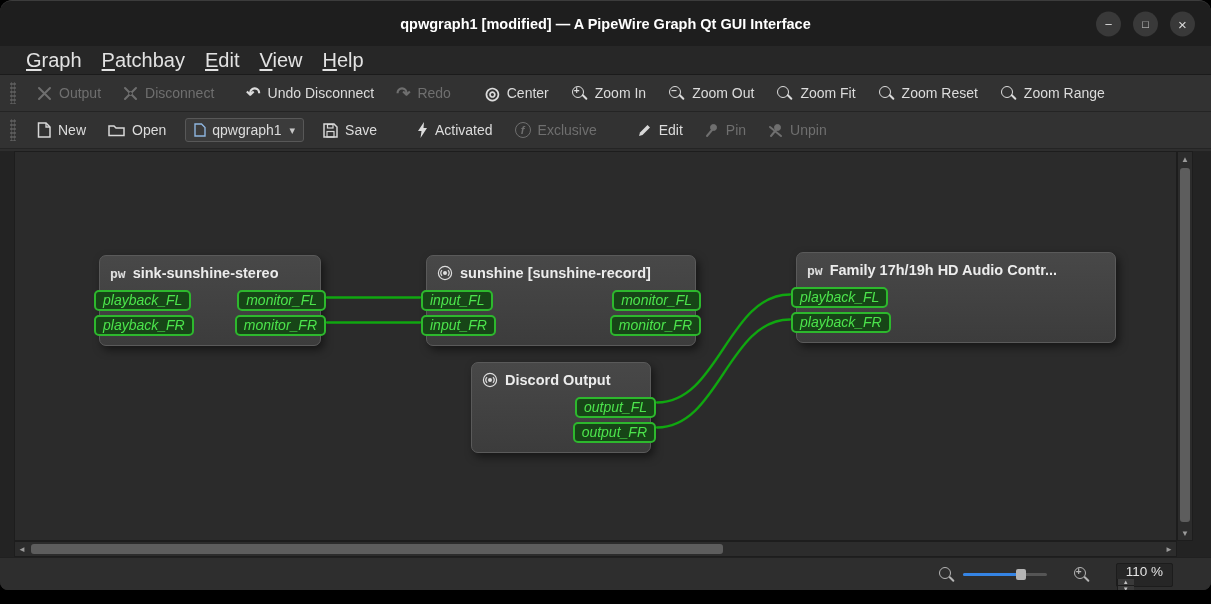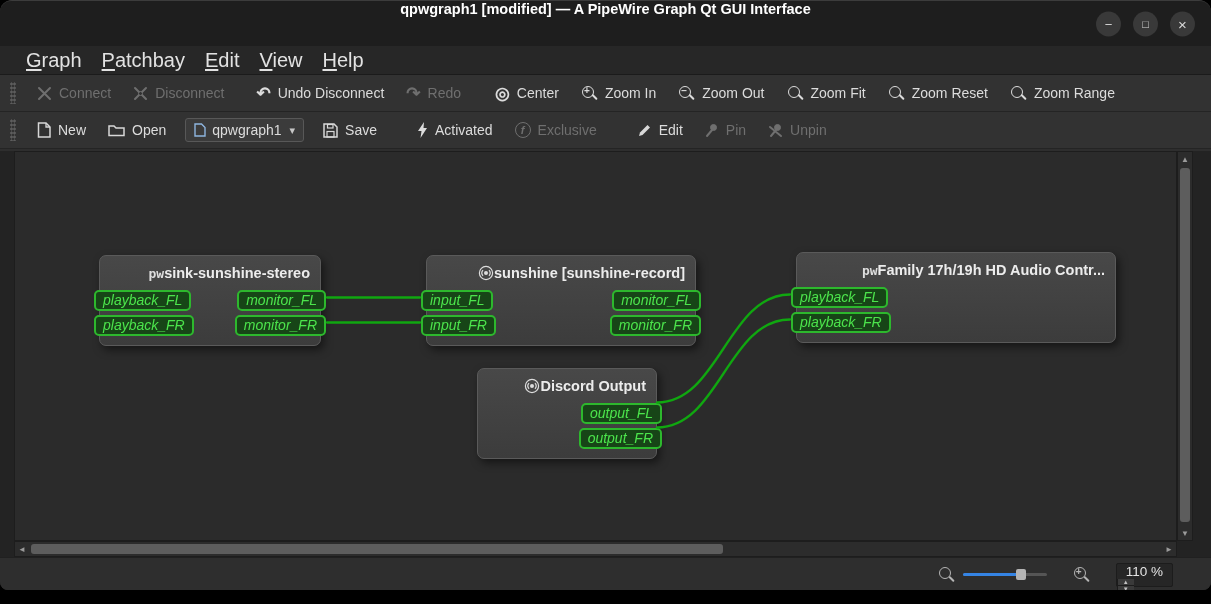--- a/index.html
+++ b/index.html
@@ -1,21 +1,21 @@
 <!DOCTYPE html>
 <html><head>
 <meta charset="utf-8">
 <style>
   * { margin:0; padding:0; box-sizing:border-box; }
   html,body { width:1211px; height:604px; background:#000; font-family:"Liberation Sans",sans-serif; overflow:hidden; }
   .window { position:absolute; left:0; top:0; width:1211px; height:590px; background:#2e2e2e;
             border-radius:12px 12px 8px 8px; overflow:hidden; border-top:1px solid #3c3c3c; }
 
   
-  .titlebar { height:45px; background:#1e1e1e; display:flex; align-items:flex-start; justify-content:center; position:relative; }
+  .titlebar { height:45px; background:#1e1e1e; display:flex; align-items:center; justify-content:center; position:relative; }
   .title { color:#ffffff; font-weight:bold; font-size:14.5px; }
   .win-controls { position:absolute; right:16px; top:50%; transform:translateY(-50%); display:flex; gap:12px; }
   .win-btn { width:25px; height:25px; border-radius:50%; background:#393939; color:#d9d9d9;
              display:flex; align-items:center; justify-content:center; font-size:13px; line-height:1; cursor:default; }
 
   
   .menubar { height:29px; background:#272727; border-bottom:1px solid #1b1b1b; display:flex; align-items:center;
              padding-left:16px; color:#e2e2e2; font-size:20px; }
   .menu-item { padding:3px 10px; }
   .menu-item u { text-underline-offset:2px; }
@@ -45,22 +45,22 @@
   .circle-f { width:16px; height:16px; border:1.6px solid #6f6f6f; border-radius:50%; display:flex;
               align-items:center; justify-content:center; font-size:11px; font-style:italic; font-weight:bold; color:#6f6f6f; }
 
   
   .content { position:absolute; left:0; top:150px; width:1211px; height:406px; background:#232323; }
   .canvas { position:absolute; left:14px; top:0; width:1163px; height:390px; background:#2b2b2b; border:1px solid #1d1d1d; }
   .wires { position:absolute; left:0; top:0; width:1163px; height:390px; pointer-events:none; }
 
   .node { position:absolute; background:linear-gradient(#484848,#3c3c3c); border:1px solid #5a5a5a;
           border-radius:7px; box-shadow:3px 4px 9px rgba(0,0,0,.5); }
-  .node-header { height:32px; display:flex; align-items:center; padding:17px 10px;
-                 color:#ececec; font-weight:bold; font-size:14.5px; white-space:nowrap;justify-content:flex-end; }
+  .node-header { height:32px; display:flex; align-items:center; gap:7px; padding:17px 10px;
+                 color:#ececec; font-weight:bold; font-size:14.5px; white-space:nowrap; }
   .pw-glyph { font-family:"DejaVu Sans Mono",monospace; font-weight:bold; font-size:13px; color:#dddddd; }
   .ports { display:flex; justify-content:space-between; padding-bottom:9px;font-style:italic; }
   .ports.only-out { justify-content:flex-end; }
   .port-col { display:flex; flex-direction:column; gap:4px; }
   .port-col.in { align-items:flex-start; margin-left:-6px; }
   .port-col.out { align-items:flex-end; margin-right:-6px; }
   .port { height:21px; line-height:16px; border:2px solid #2db82d; background:#174517; color:#4ce44c;
           border-radius:5px; padding:0 7px; font-size:14px; white-space:nowrap; }
 
   
@@ -116,21 +116,21 @@
     <div class="menu-item"><u>H</u>elp</div>
   </div>
 
   <div class="toolbar">
     <div class="tb-handle"></div>
 
     <div class="tb-btn disabled">
       <svg width="15" height="15">
           <path d="M2,2 L13,13 M13,2 L2,13" stroke="#6f6f6f" stroke-width="2" stroke-linecap="round" fill="none"></path>
         </svg>
-      <span>Connect</span>
+      <span>Output</span>
     </div>
 
     <div class="tb-btn disabled">
       <svg width="15" height="15">
           <path d="M2,2 L13,13 M13,2 L2,13" stroke="#6f6f6f" stroke-width="2" stroke-linecap="round" fill="none"></path>
           <circle cx="7.5" cy="7.5" r="2" fill="#323232"></circle>
         </svg>
       <span>Disconnect</span>
     </div>
 
@@ -299,21 +299,21 @@
           <span>Family 17h/19h HD Audio Contr...</span>
         </div>
         <div class="ports">
           <div class="port-col in">
             <div class="port">playback_FL</div>
             <div class="port">playback_FR</div>
           </div>
         </div>
       </div>
 
-      <div class="node" style="left:456px; top:216px; width:180px;margin-left:6px;">
+      <div class="node" style="left:456px; top:210px; width:180px;">
         <div class="node-header">
           <svg width="16" height="16">
               <circle cx="8" cy="8" r="6.6" fill="none" stroke="#dddddd" stroke-width="1.2"></circle>
               <circle cx="8" cy="8" r="2" fill="#dddddd"></circle>
               <path d="M5,5.2 A4.2,4.2 0 0 0 5,10.8 M11,5.2 A4.2,4.2 0 0 1 11,10.8" fill="none" stroke="#dddddd" stroke-width="1.2"></path>
             </svg>
           <span>Discord Output</span>
         </div>
         <div class="ports only-out">
           <div class="port-col out">

